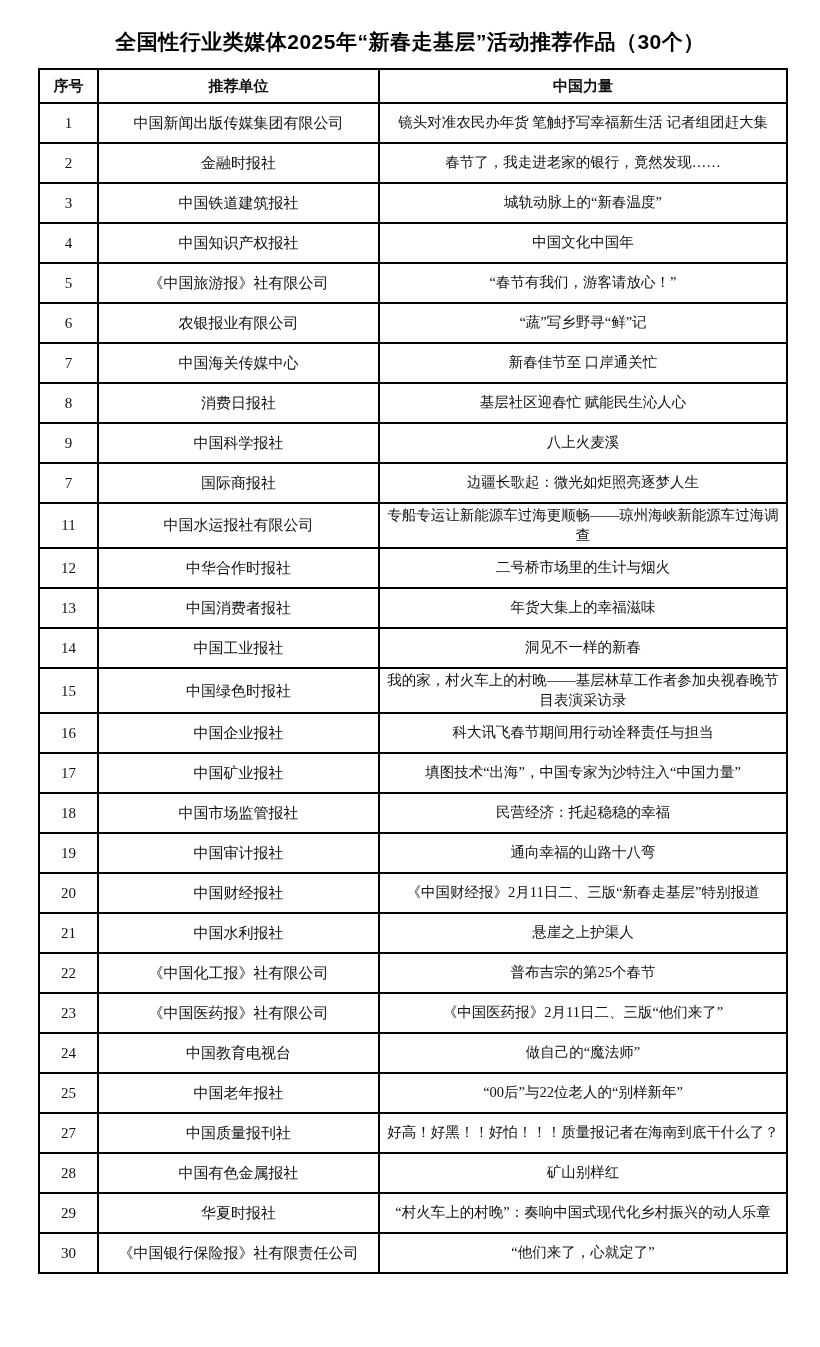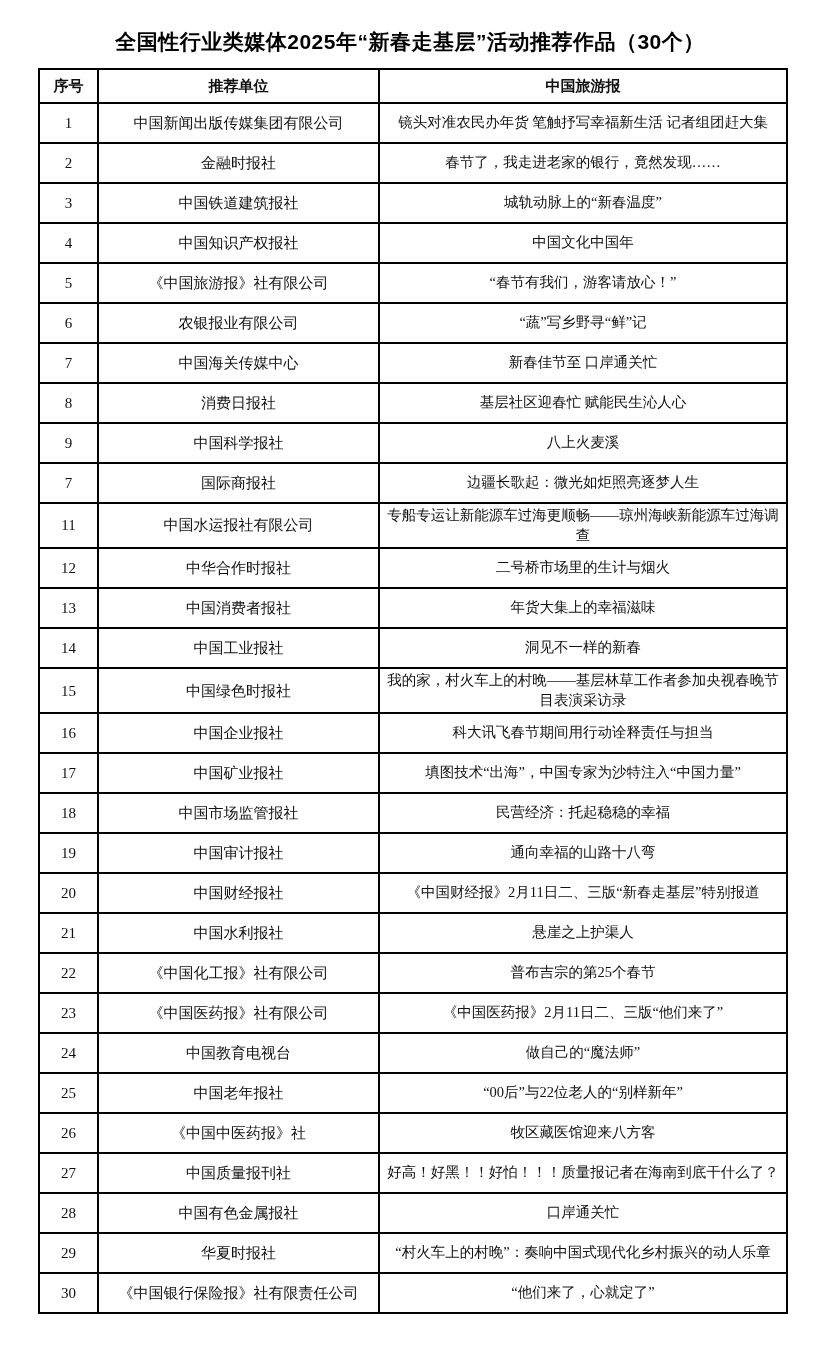--- a/index.html
+++ b/index.html
@@ -58,21 +58,21 @@
 <body>
 
 <div class="page">
   <div class="doc-title">全国性行业类媒体2025年“新春走基层”活动推荐作品（30个）</div>
 
   <table class="works-table">
     <thead>
       <tr>
         <th class="col-no">序号</th>
         <th class="col-unit">推荐单位</th>
-        <th class="col-title">中国旅游报</th>
+        <th class="col-title">中国力量</th>
       </tr>
     </thead>
     <tbody>
   <tr>
     <td class="col-no">1</td>
     <td class="col-unit">中国新闻出版传媒集团有限公司</td>
     <td class="col-title">镜头对准农民办年货 笔触抒写幸福新生活 记者组团赶大集</td>
   </tr>
 
   <tr>
@@ -212,36 +212,31 @@
     <td class="col-unit">中国教育电视台</td>
     <td class="col-title">做自己的“魔法师”</td>
   </tr>
 
   <tr>
     <td class="col-no">25</td>
     <td class="col-unit">中国老年报社</td>
     <td class="col-title">“00后”与22位老人的“别样新年”</td>
   </tr>
 
-  <tr>
-    <td class="col-no">26</td>
-    <td class="col-unit">《中国中医药报》社</td>
-    <td class="col-title">牧区藏医馆迎来八方客</td>
-  </tr>
 
   <tr>
     <td class="col-no">27</td>
     <td class="col-unit">中国质量报刊社</td>
     <td class="col-title">好高！好黑！！好怕！！！质量报记者在海南到底干什么了？</td>
   </tr>
 
   <tr>
     <td class="col-no">28</td>
     <td class="col-unit">中国有色金属报社</td>
-    <td class="col-title">口岸通关忙</td>
+    <td class="col-title">矿山别样红</td>
   </tr>
 
   <tr>
     <td class="col-no">29</td>
     <td class="col-unit">华夏时报社</td>
     <td class="col-title">“村火车上的村晚”：奏响中国式现代化乡村振兴的动人乐章</td>
   </tr>
 
   <tr>
     <td class="col-no">30</td>

